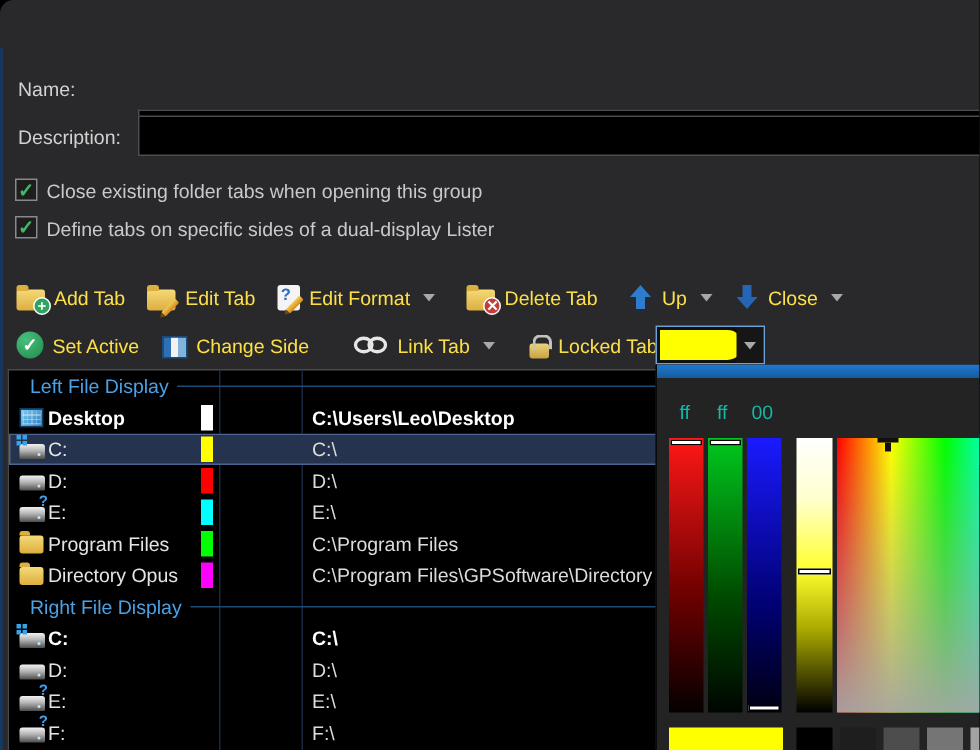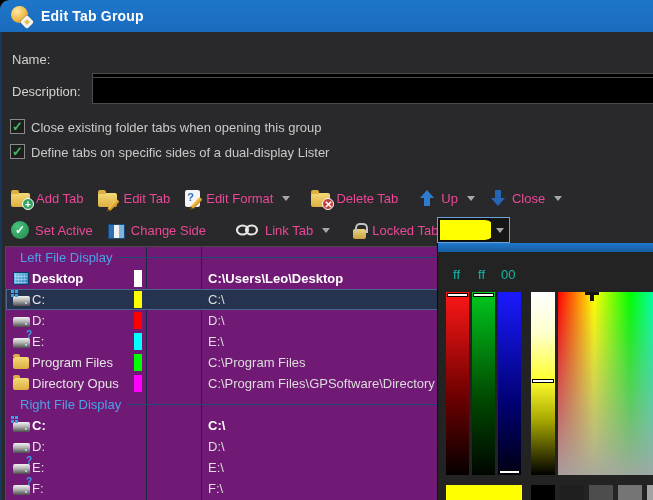--- a/index.html
+++ b/index.html
@@ -27,21 +27,21 @@
            border:1px solid #4d4d4d; border-right:none; color:#fff; font-size:13px;
            font-family:"Liberation Sans", sans-serif; padding:0 8px; outline:none; }
   .cb-box { position:absolute; left:10px; width:15px; height:15px; background:#1e1e1e;
             border:1px solid #8a8a8a; color:#45b868; font-size:13px; font-weight:bold;
             line-height:13px; text-align:center; }
   .cb-lbl { position:absolute; left:31px; color:#c9c9c9; font-size:13px; }
 
   
   .toolbar { position:absolute; left:11px; display:flex; align-items:center; height:26px; }
   .titem { display:flex; align-items:center; gap:6px; margin-right:15px; cursor:default; }
-  .titem .tlabel { color:#ec4899; font-size:13px; white-space:nowrap; }
+  .titem .tlabel { color:#fde047; font-size:13px; white-space:nowrap; }
   .caret { width:0; height:0; border-left:4px solid transparent; border-right:4px solid transparent;
            border-top:5px solid #a8a8a8; margin-left:3px; }
 
   .ic-folder { position:relative; width:19px; height:14px; margin-top:4px;
                background:linear-gradient(#f4da78,#ddae40); border-radius:2px; }
   .ic-folder::before { content:""; position:absolute; top:-3px; left:0; width:8px; height:4px;
                        background:#ddae40; border-radius:2px 2px 0 0; }
   .badge { position:absolute; right:-4px; bottom:-3px; width:12px; height:12px; border-radius:50%;
            color:#fff; font-size:10px; font-weight:bold; line-height:12px; text-align:center; }
   .badge-add { background:#2fa35f; border:1px solid #fff; }
@@ -64,21 +64,21 @@
 
   
   .color-btn { position:absolute; left:437px; top:217px; width:73px; height:26px;
                background:#101010; border:1px solid #6ba3d8; overflow:hidden; }
   .color-btn .swatch { position:absolute; left:2px; top:2px; width:55px; height:20px;
                        border-radius:0 10px 10px 0; }
   .color-btn .cap { position:absolute; right:0; top:0; width:18px; height:24px; background:#161616; }
   .color-btn .caret { position:absolute; right:5px; top:10px; }
 
   
-  .listpanel { position:absolute; left:5px; top:246px; right:0; bottom:0; background:#701a75;
+  .listpanel { position:absolute; left:5px; top:246px; right:0; bottom:0; background:#000000;
                border-top:1px solid #4a4a4a; border-left:1px solid #4a4a4a; z-index:1; }
   .colsep { position:absolute; top:0; bottom:0; width:1px; background:#17283f; }
   .ghead { position:relative; height:21px; display:flex; align-items:center; z-index:2; }
   .ghead .gtext { color:#4aa1e6; font-size:13px; padding-left:14px; white-space:nowrap; }
   .ghead .gline { flex:1; height:1px; background:#1c4b78; margin-left:6px; }
   .lrow { position:relative; height:21px; z-index:2; }
   .lrow.selected { background:#26334f; box-shadow:inset 0 0 0 1px #4d6490; }
   .rname { position:absolute; left:26px; top:3px; font-size:13px; color:#e4e4e4; white-space:nowrap; }
   .rpath { position:absolute; left:202px; top:3px; font-size:13px; color:#dcdcdc; white-space:nowrap; }
   .boldtx { font-weight:bold; color:#fff; }
@@ -120,27 +120,20 @@
   .cursorT::before { content:""; position:absolute; left:0; top:0; width:14px; height:3px; background:#111; }
   .cursorT::after { content:""; position:absolute; left:5px; top:3px; width:4px; height:6px; background:#111; }
   .pk-current { position:absolute; left:8px; top:242px; width:76px; height:15px; }
   .pk-gray { position:absolute; top:242px; width:24px; height:15px; }
 </style>
 </head>
 <body>
 
 <div class="dialog">
 
-  <div class="titlebar">
-    <div class="tb-icon">
-      <div class="tb-ball"></div>
-        <div class="tb-page"></div>
-    </div>
-    <div class="tb-title">Edit Tab Group</div>
-  </div>
   <div class="left-edge"></div>
 
   <div class="lbl" style="left:12px; top:52px;">Name:</div>
   <input class="field" style="top: 45px; margin-top: 28px;" value="Tab Colors 3">
   <div class="lbl" style="left:12px; top:84px;">Description:</div>
   <input class="field" style="top: 77px;" value="">
 
   <div class="cb-box" style="top:119px;">✓</div>
   <div class="cb-lbl" style="top:120px;">Close existing folder tabs when opening this group</div>
   <div class="cb-box" style="top:144px;">✓</div>

